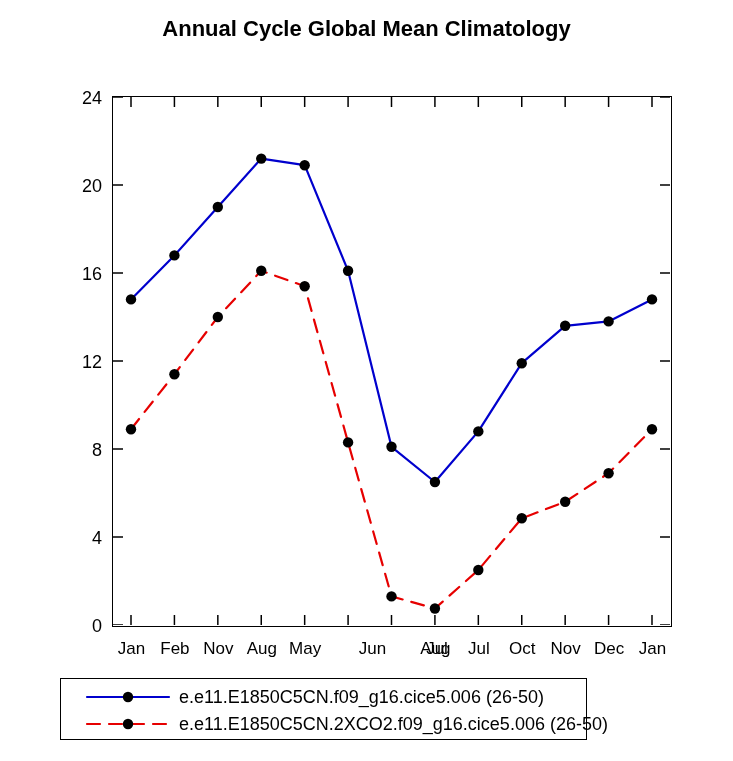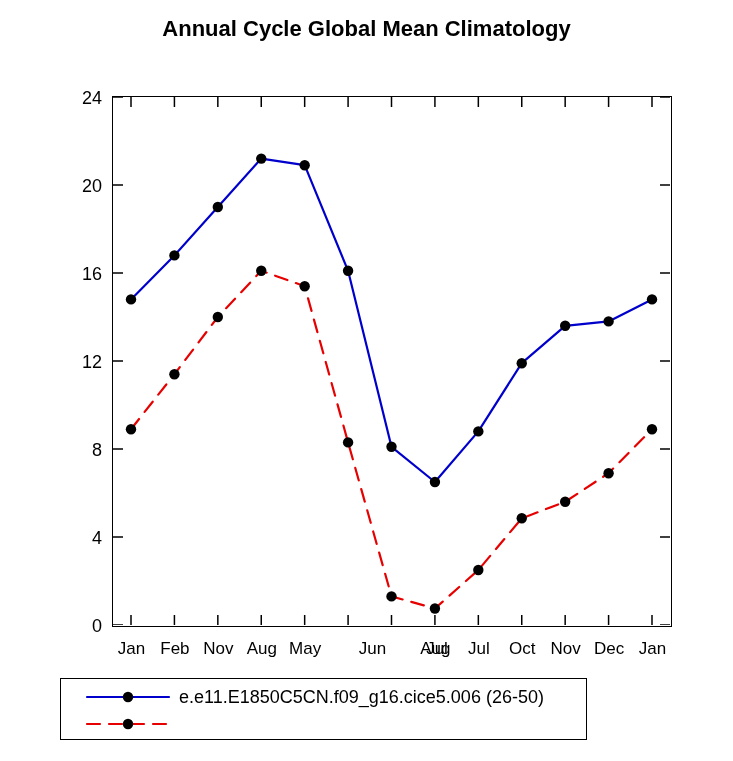--- a/index.html
+++ b/index.html
@@ -223,16 +223,17 @@
             <line x1="2" y1="12" x2="84" y2="12" stroke="#0000cd" stroke-width="2.2" stroke-linecap="round"></line>
             <circle cx="43" cy="12" r="5.2" fill="#000"></circle>
           </svg></div>
         <div class="legend-label">e.e11.E1850C5CN.f09_g16.cice5.006 (26-50)</div>
       </div>
       <div class="legend-row" style="top: 31px;">
         <div class="legend-sample"><svg width="86" height="24">
             <line x1="2" y1="12" x2="84" y2="12" stroke="#e60000" stroke-width="2.2" stroke-linecap="round" stroke-dasharray="13 9"></line>
             <circle cx="43" cy="12" r="5.2" fill="#000"></circle>
           </svg></div>
+        <div class="legend-label">e.e11.E1850C5CN.2XCO2.f09_g16.cice5.006 (26-50)</div>
       </div>
     </div>
 
 </div>
 
 </body></html>

